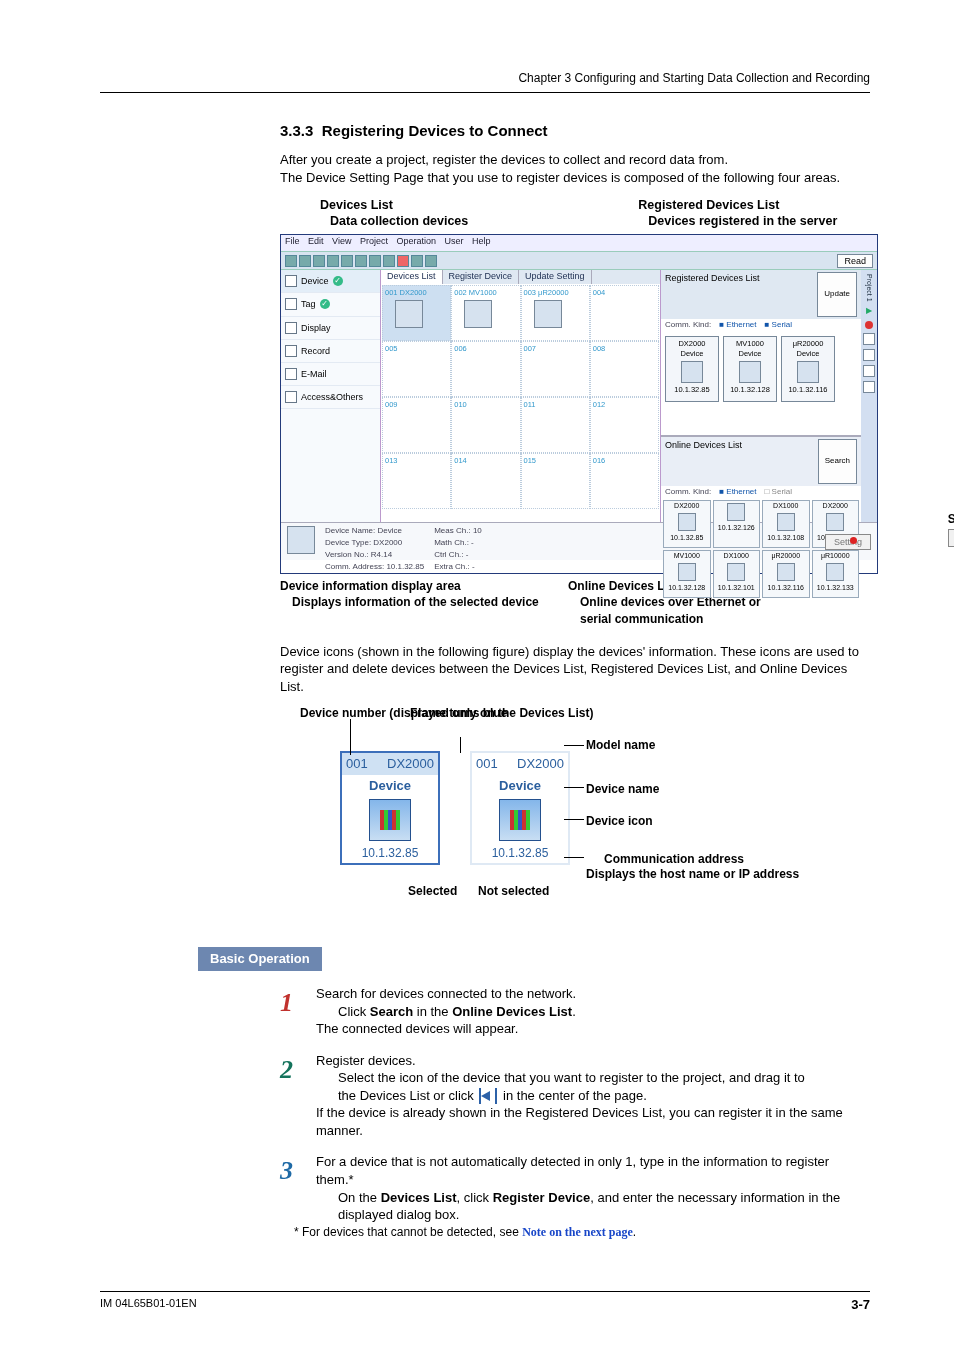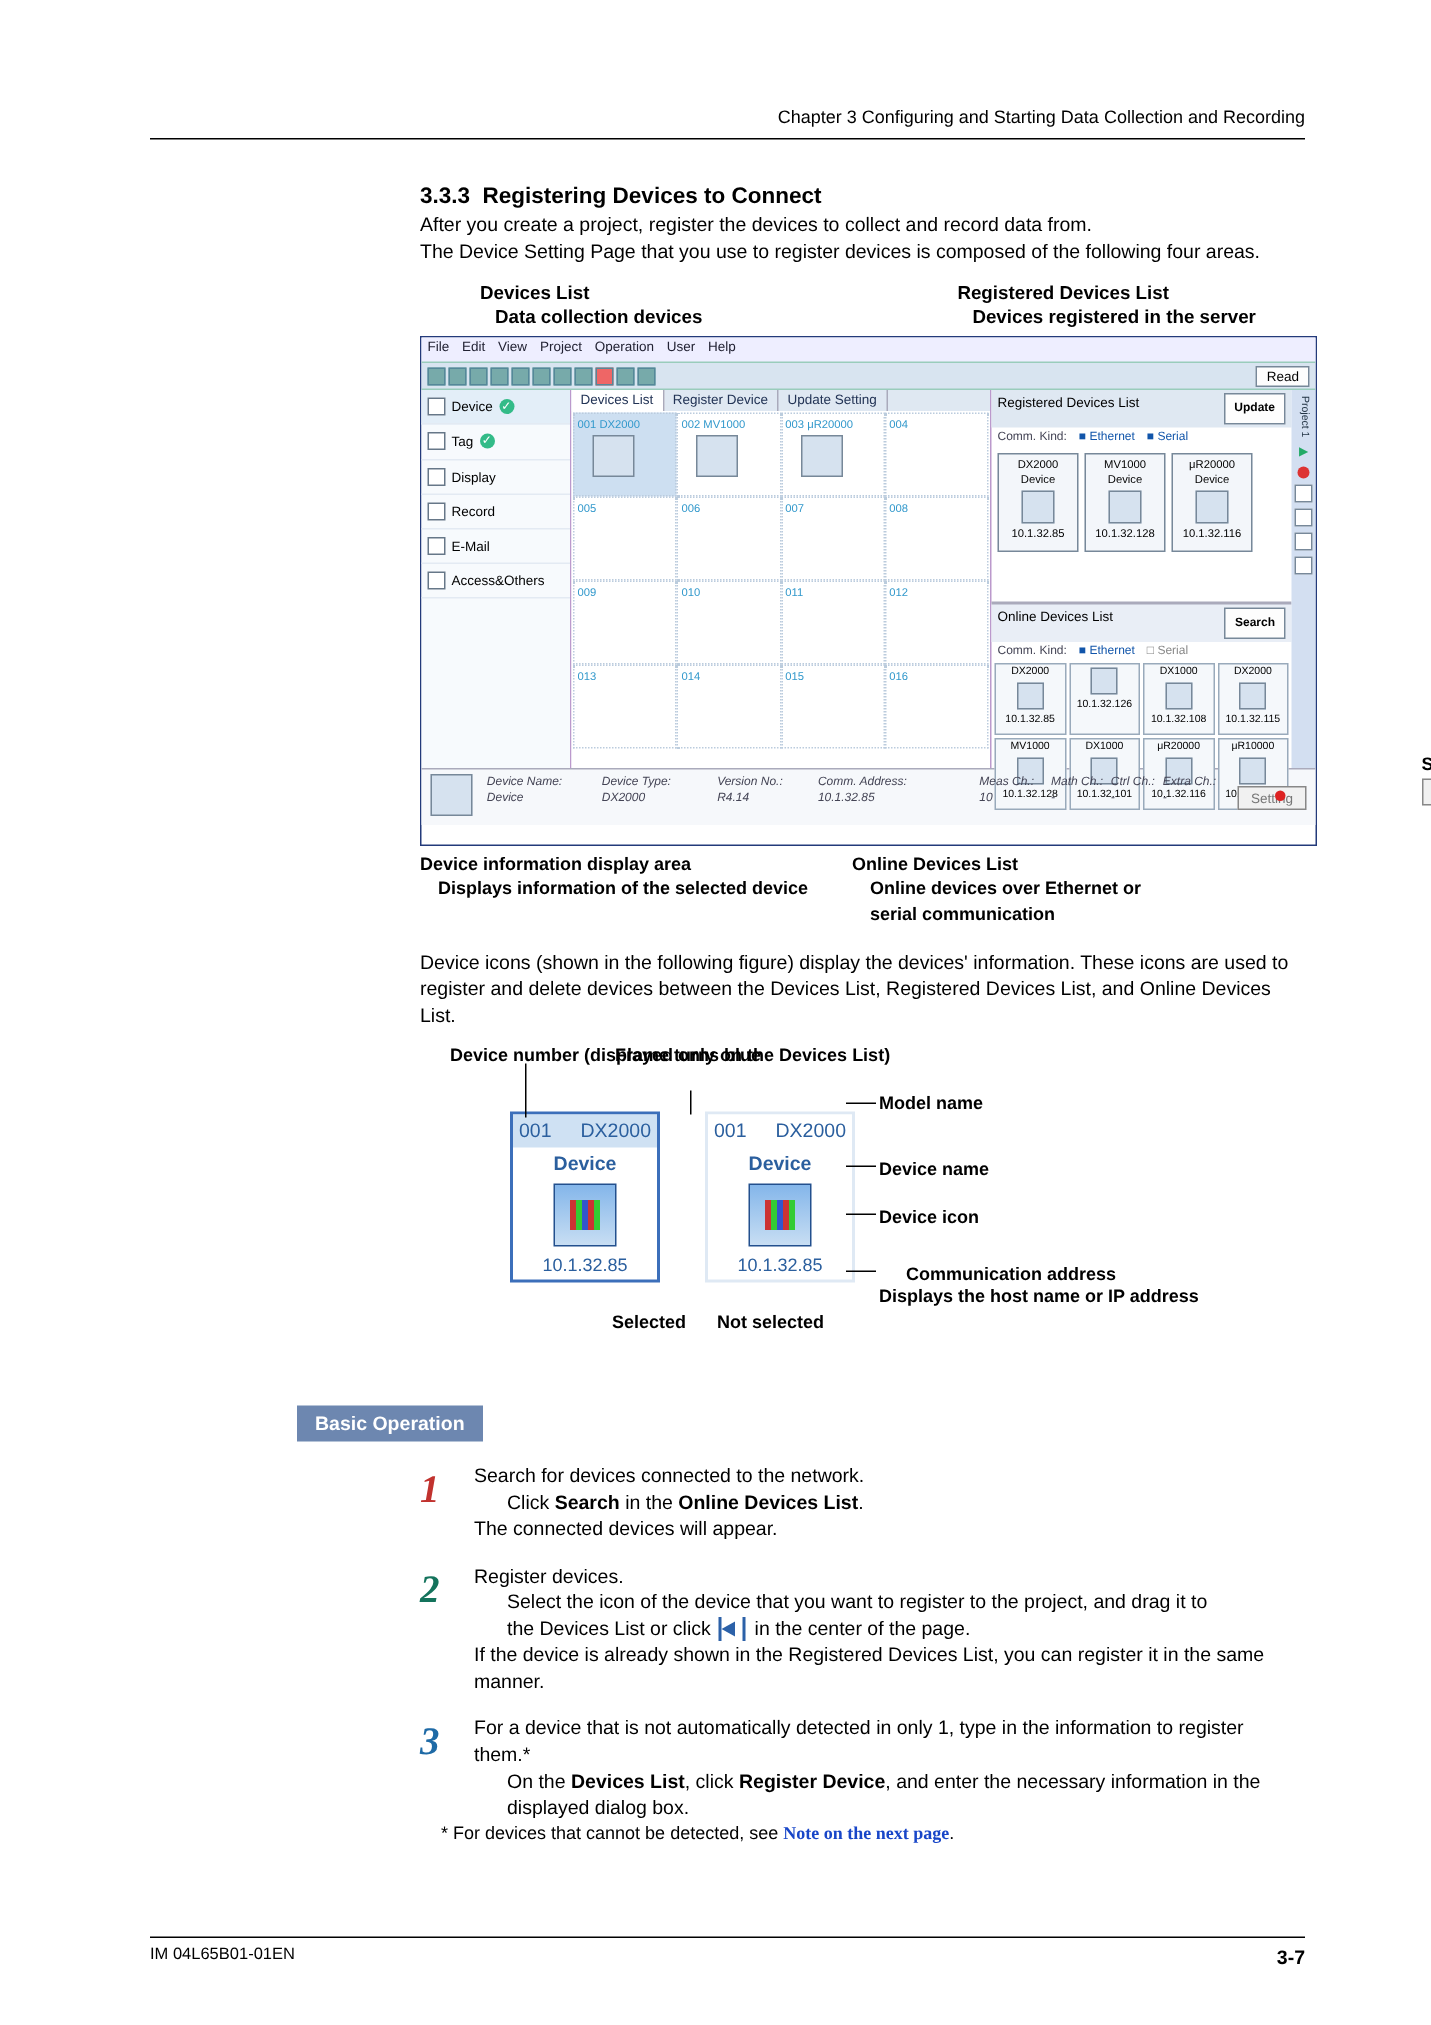--- a/index.html
+++ b/index.html
@@ -1,20 +1,20 @@
 <!DOCTYPE html>
 <html><head>
 <meta charset="utf-8">
 <style>
   * { box-sizing: border-box; margin: 0; padding: 0; }
   body { width: 954px; height: 1350px; font-family: Arial, Helvetica, sans-serif; background: #fff; color: #000; position: relative; font-size: 12.5px; line-height: 1.35; }
   .page { padding: 70px 84px 40px 100px; }
   .chapter-line { text-align: right; font-size: 12px; padding-bottom: 6px; border-bottom: 1px solid #000; margin-bottom: 28px; }
   .content { margin-left: 180px; }
-  .sec-title { font-weight: bold; font-size: 15px; margin-bottom: 0; }
+  .sec-title { font-weight: bold; font-size: 15px; margin-bottom: 10px; }
   p.body { font-size: 13px; }
   .fig-top-row { display: flex; gap: 170px; margin-left: 40px; margin-top: 10px; }
   .fig-label { font-weight: bold; font-size: 12.5px; }
   .fig-sub { font-weight: bold; font-size: 12.5px; margin-left: 10px; }
   .screenshot1 { position: relative; width: 598px; height: 340px; border: 1px solid #233a7a; margin-top: 4px; margin-bottom: 4px; }
   .titlebar { height: 16px; background: linear-gradient(#6fa7e3,#3b6fb7); display:flex; align-items:center; justify-content:space-between; padding:0 4px; color:#fff; font-size:9px;}
   .winbtns span{ display:inline-block; width:14px; text-align:center; color:#234; font-size:9px; }
   .menubar { height:17px; background:#eef; border-bottom:1px solid #9cb; font-size:9px; color:#223; padding-left:4px; }
   .menubar span{ margin-right:6px;}
   .toolbar { height:18px; background:#d8e4f0; border-bottom:1px solid #9cb; display:flex; align-items:center; gap:2px; padding:0 4px; font-size:9px;}
@@ -33,29 +33,29 @@
   .devcell{ border:1px dotted #bcd; position:relative; font-size:7.5px; color:#39c; padding:2px;}
   .devcell .num{ color:#39c; }
   .devcell.filled::after{content:''; position:absolute; left:12px; top:14px; width:26px; height:26px; background:#d6e2ef; border:1px solid #789;}
   .rightcol{ width:200px; display:flex; flex-direction:column; font-size:9px;}
   .reg-head{ display:flex; justify-content:space-between; padding:2px 4px; background:#dfe8f2; }
   .reg-body{ flex:0 0 104px; display:flex; gap:4px; padding:4px; border-bottom:1px solid #aab;}
   .dcard{ width:54px; height:66px; border:1px solid #789; background:#f3f6fa; font-size:7.5px; text-align:center; padding:2px;}
   .dcard .mini{ width:22px;height:22px;background:#d6e2ef;border:1px solid #789;margin:2px auto;}
   .online-panel{ flex:1; display:flex; flex-direction:column;}
   .online-head{ display:flex; justify-content:space-between; padding:2px 4px; background:#e9eef6; border-top:1px solid #aab;}
-  .searchbtn{ border:1px solid #789; background:#fdfdfd; padding:4px 6px; font-size:8px;font-weight:bold;}
+  .searchbtn{ border:1px solid #789; background:#fdfdfd; padding:16px 6px; font-size:8px;}
   .online-body{ flex:1; display:grid; grid-template-columns:repeat(4,1fr); grid-auto-rows:48px; gap:2px; padding:2px; overflow:hidden;}
   .ocard{ border:1px solid #9ab; background:#f5f8fb; font-size:7px;text-align:center;}
   .ocard .mini{ width:18px;height:18px;background:#d6e2ef;border:1px solid #789;margin:2px auto;}
   .toolstrip{ width:16px; background:#d3dff1; display:flex; flex-direction:column; align-items:center; gap:4px; padding-top:4px; font-size:8px; color:#234;}
   .toolstrip .mic{width:12px;height:12px;border:1px solid #789;background:#fff;}
   .bottombar{ height:38px; border-top:1px solid #aab; display:flex; font-size:8px; padding:3px 6px; gap:10px; background:#f6f8fb;}
   .b-ico{ width:28px;height:28px;background:#d6e2ef;border:1px solid #789;}
-  .b-col{ display:flex; gap:1px; color:#445;font-style:italic;}
+  .b-col{ display:flex; flex-direction:column; gap:1px; color:#445;}
   .settingbtn{ margin-left:auto; align-self:center; border:1px solid #888; background:#f1f1f1; color:#777; padding:1px 8px; font-size:9px;}
   .red-dot{ position:absolute; width:7px;height:7px; background:#d22; border-radius:50%;}
   .callouts-bottom { display:flex; gap:28px; margin-top:4px;}
   .callout-col{}
   .callout-col .t{ font-weight:bold; font-size:12px;}
   .callout-col .s{ font-weight:bold; font-size:12px; margin-left:12px;}
   .side-setting{ position:absolute; right:-152px; top:276px; font-size:12px; font-weight:bold;}
   .side-setting .btnimg{ margin-top:2px; display:inline-block; border:1px solid #888; background:#f1f1f1; color:#555; font-weight:normal; font-size:10px; padding:1px 10px;}
   .leader{ position:absolute; background:#000; }
   .para2{ margin-top:16px; font-size:13px;}

